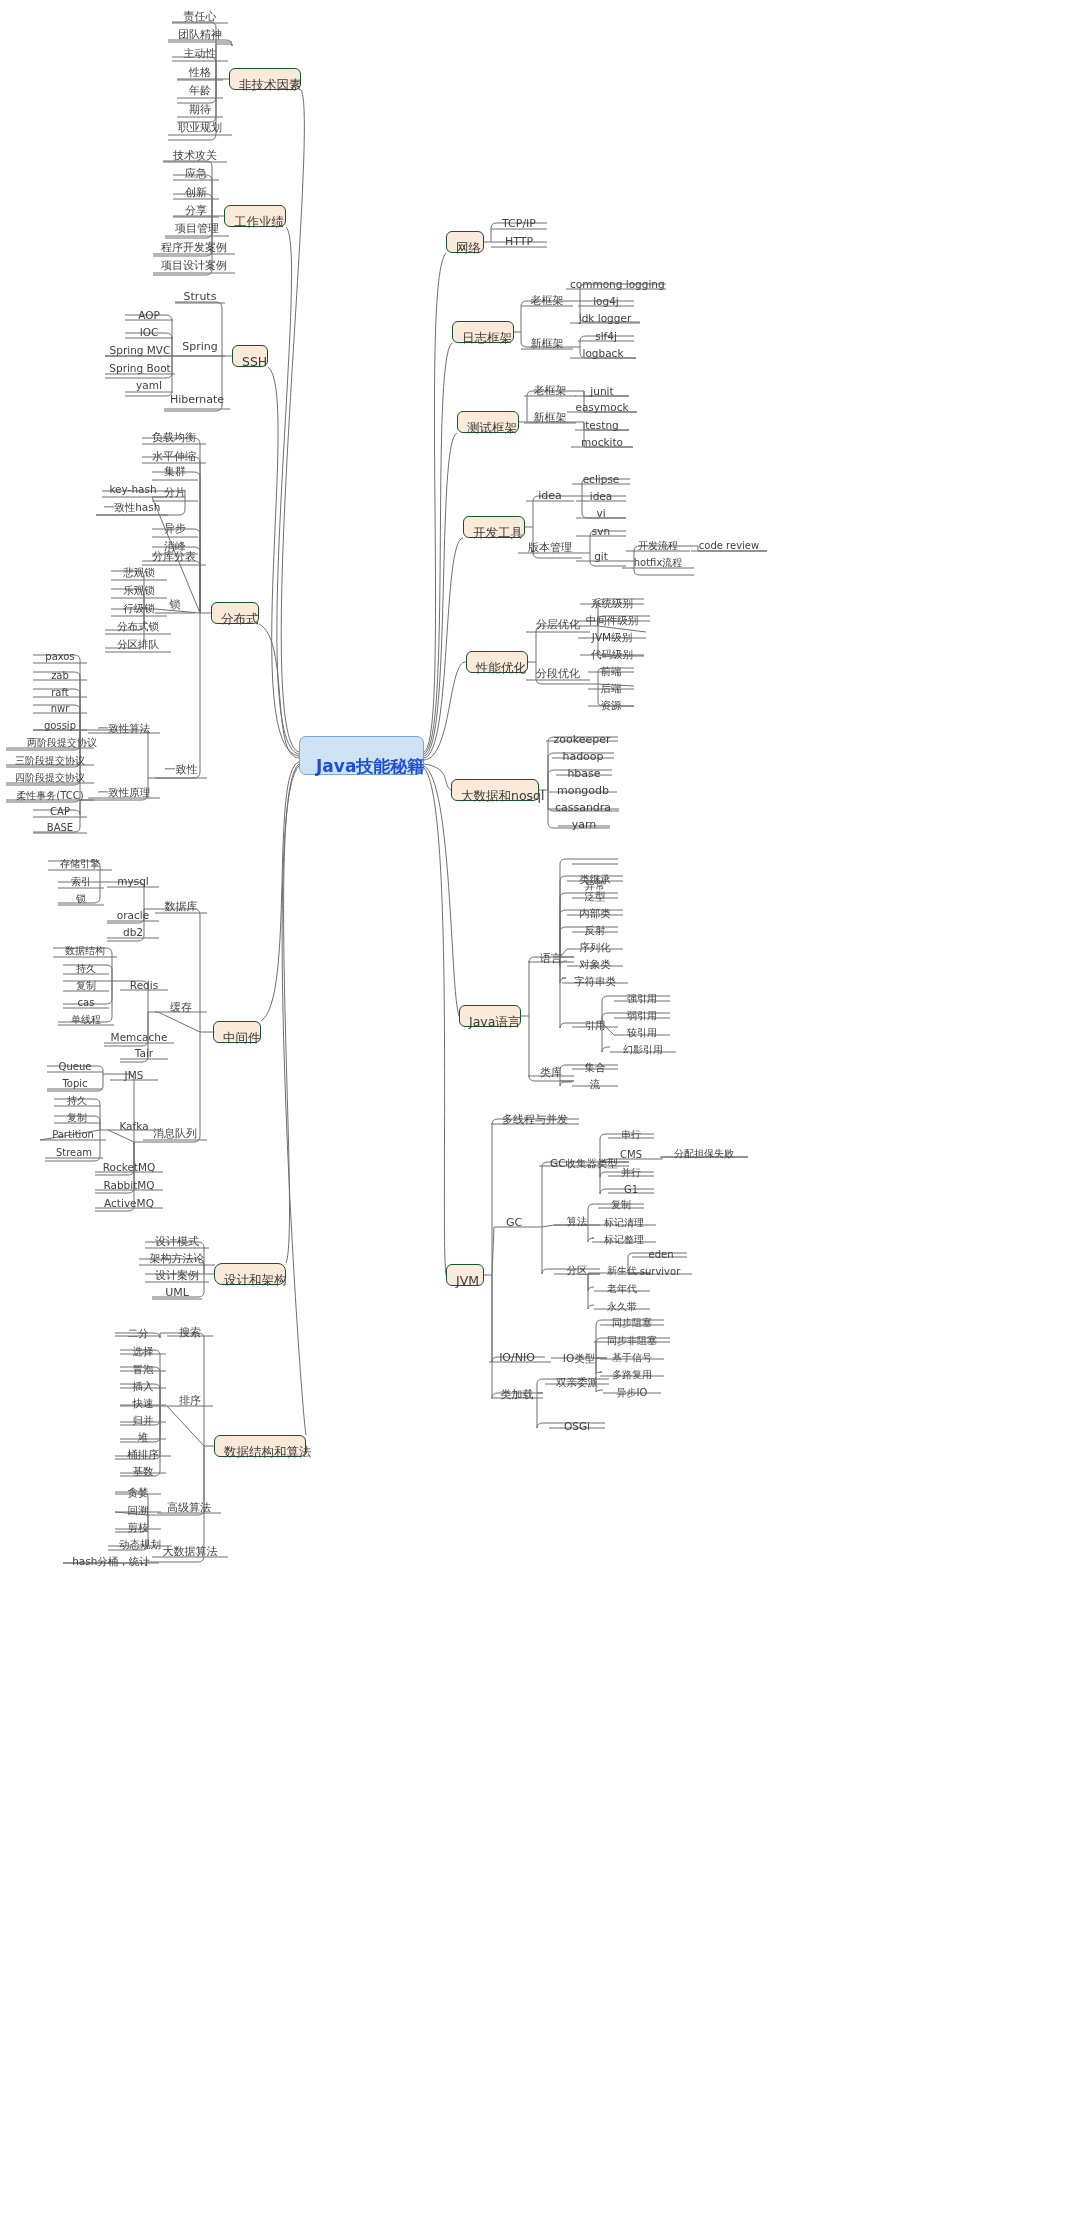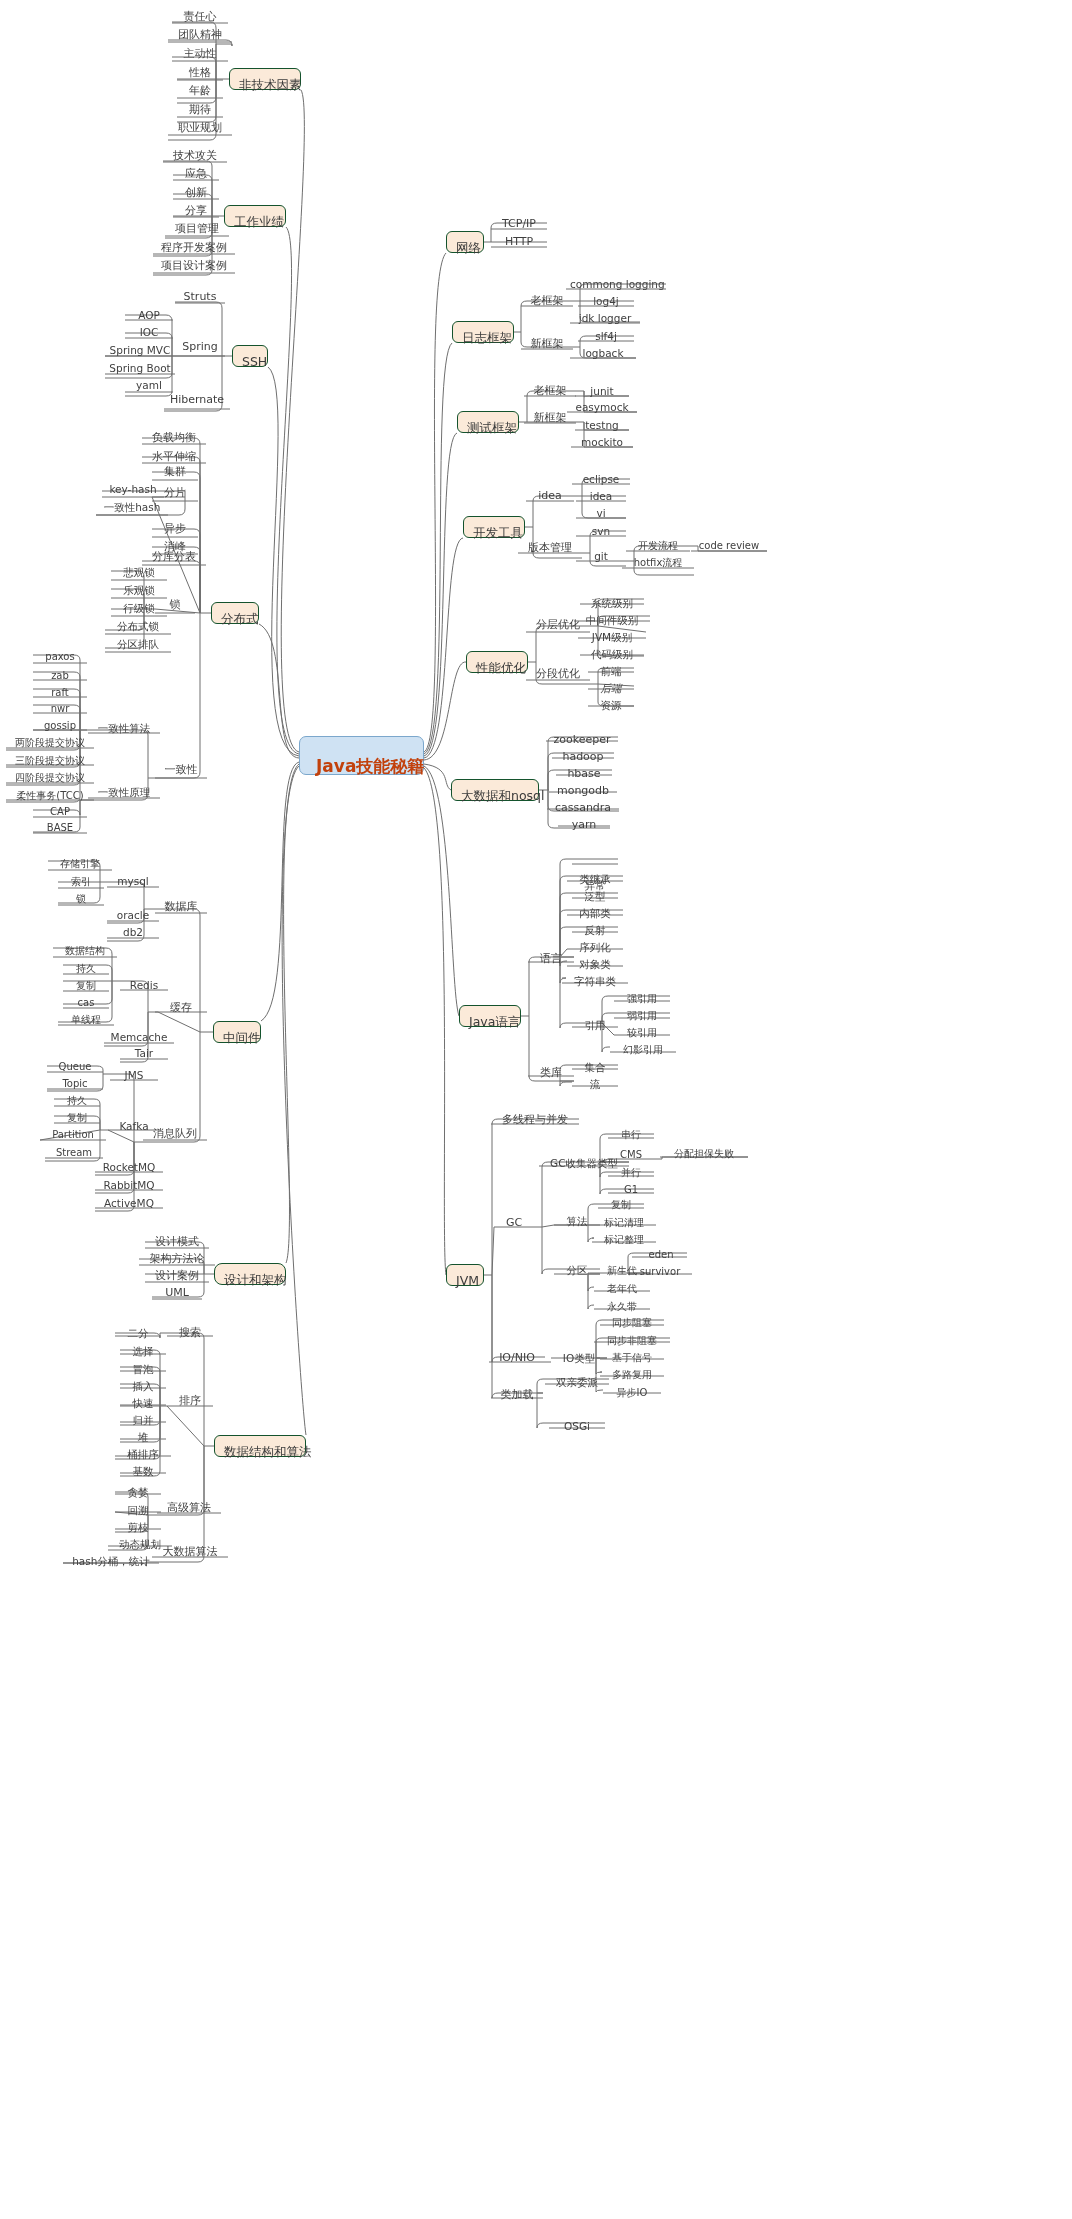--- a/index.html
+++ b/index.html
@@ -25,21 +25,21 @@
     position: absolute;
     white-space: nowrap;
     color: #3b3b3b;
     line-height: 1;
   }
   
   .root {
     background: #cfe2f3;
     border: 1px solid #7ba7cc;
     border-radius: 7px;
-    color: #c2410c;
+    color: #1d4ed8;
     font-size: 17px;
     font-weight: bold;
     padding: 11px 16px;
     text-align: center;
   }
   
   .topic {
     background: #fbead9;
     border: 1px solid #14532d;
     border-radius: 6px;
@@ -552,21 +552,21 @@
     <div class="node leaf lv3" style="left: 105px; top: 619px; width: 66px; height: 16px; line-height: 14px;">分布式锁</div>
     <div class="node leaf lv3" style="left: 105px; top: 637px; width: 66px; height: 16px; line-height: 14px;">分区排队</div>
     <div class="node leaf lv2" style="left: 155px; top: 763px; width: 52px; height: 16px; line-height: 14px;">一致性</div>
     <div class="node leaf lv3" style="left: 88px; top: 721px; width: 72px; height: 16px; line-height: 14px;">一致性算法</div>
     <div class="node leaf lv3" style="left: 88px; top: 785px; width: 72px; height: 16px; line-height: 14px;">一致性原理</div>
     <div class="node leaf lv4" style="left: 33px; top: 650px; width: 54px; height: 16px; line-height: 14px;">paxos</div>
     <div class="node leaf lv4" style="left: 33px; top: 669px; width: 54px; height: 16px; line-height: 14px;">zab</div>
     <div class="node leaf lv4" style="left: 33px; top: 686px; width: 54px; height: 16px; line-height: 14px;">raft</div>
     <div class="node leaf lv4" style="left: 33px; top: 702px; width: 54px; height: 16px; line-height: 14px;">nwr</div>
     <div class="node leaf lv4" style="left: 33px; top: 719px; width: 54px; height: 16px; line-height: 14px;">gossip</div>
-    <div class="node leaf lv4" style="left: 6px; top: 736px; width: 88px; height: 16px; line-height: 14px;">两阶段提交协议</div>
+    <div class="node leaf lv4" style="left: 18px; top: 736px; width: 88px; height: 16px; line-height: 14px;">两阶段提交协议</div>
     <div class="node leaf lv4" style="left: 6px; top: 754px; width: 88px; height: 16px; line-height: 14px;">三阶段提交协议</div>
     <div class="node leaf lv4" style="left: 6px; top: 771px; width: 88px; height: 16px; line-height: 14px;">四阶段提交协议</div>
     <div class="node leaf lv4" style="left: 6px; top: 789px; width: 88px; height: 16px; line-height: 14px;">柔性事务(TCC)</div>
     <div class="node leaf lv4" style="left: 33px; top: 805px; width: 54px; height: 16px; line-height: 14px;">CAP</div>
     <div class="node leaf lv4" style="left: 33px; top: 821px; width: 54px; height: 16px; line-height: 14px;">BASE</div>
     <div class="node topic" style="left: 213px; top: 1021px; width: 48px; height: 22px; line-height: 20px;">中间件</div>
     <div class="node leaf lv2" style="left: 155px; top: 900px; width: 52px; height: 16px; line-height: 14px;">数据库</div>
     <div class="node leaf lv3" style="left: 107px; top: 874px; width: 52px; height: 16px; line-height: 14px;">mysql</div>
     <div class="node leaf lv3" style="left: 107px; top: 908px; width: 52px; height: 16px; line-height: 14px;">oracle</div>
     <div class="node leaf lv3" style="left: 107px; top: 925px; width: 52px; height: 16px; line-height: 14px;">db2</div>
@@ -648,21 +648,21 @@
     <div class="node leaf lv4" style="left: 622px; top: 556px; width: 72px; height: 16px; line-height: 14px;">hotfix流程</div>
     <div class="node leaf lv4" style="left: 691px; top: 539px; width: 76px; height: 16px; line-height: 14px;">code review</div>
     <div class="node topic" style="left: 466px; top: 651px; width: 62px; height: 22px; line-height: 20px;">性能优化</div>
     <div class="node leaf lv2" style="left: 526px; top: 618px; width: 64px; height: 16px; line-height: 14px;">分层优化</div>
     <div class="node leaf lv2" style="left: 526px; top: 667px; width: 64px; height: 16px; line-height: 14px;">分段优化</div>
     <div class="node leaf lv3" style="left: 580px; top: 596px; width: 64px; height: 16px; line-height: 14px;">系统级别</div>
     <div class="node leaf lv3" style="left: 574px; top: 613px; width: 76px; height: 16px; line-height: 14px;">中间件级别</div>
     <div class="node leaf lv3" style="left: 578px; top: 630px; width: 68px; height: 16px; line-height: 14px;">JVM级别</div>
     <div class="node leaf lv3" style="left: 580px; top: 647px; width: 64px; height: 16px; line-height: 14px;">代码级别</div>
     <div class="node leaf lv3" style="left: 588px; top: 664px; width: 46px; height: 16px; line-height: 14px;">前端</div>
-    <div class="node leaf lv3" style="left: 588px; top: 681px; width: 46px; height: 16px; line-height: 14px; font-style: italic;">后端</div>
+    <div class="node leaf lv3" style="left: 588px; top: 681px; width: 46px; height: 16px; line-height: 14px;">后端</div>
     <div class="node leaf lv3" style="left: 588px; top: 698px; width: 46px; height: 16px; line-height: 14px;">资源</div>
     <div class="node topic" style="left: 451px; top: 779px; width: 88px; height: 22px; line-height: 20px;">大数据和nosql</div>
     <div class="node leaf lv2" style="left: 546px; top: 733px; width: 72px; height: 16px; line-height: 14px;">zookeeper</div>
     <div class="node leaf lv2" style="left: 552px; top: 750px; width: 62px; height: 16px; line-height: 14px;">hadoop</div>
     <div class="node leaf lv2" style="left: 556px; top: 767px; width: 56px; height: 16px; line-height: 14px;">hbase</div>
     <div class="node leaf lv2" style="left: 549px; top: 784px; width: 68px; height: 16px; line-height: 14px;">mongodb</div>
     <div class="node leaf lv2" style="left: 547px; top: 801px; width: 72px; height: 16px; line-height: 14px;">cassandra</div>
     <div class="node leaf lv2" style="left: 558px; top: 818px; width: 52px; height: 16px; line-height: 14px;">yarn</div>
     <div class="node topic" style="left: 459px; top: 1005px; width: 62px; height: 22px; line-height: 20px;">Java语言</div>
     <div class="node leaf lv2" style="left: 528px; top: 952px; width: 46px; height: 16px; line-height: 14px;">语言</div>

